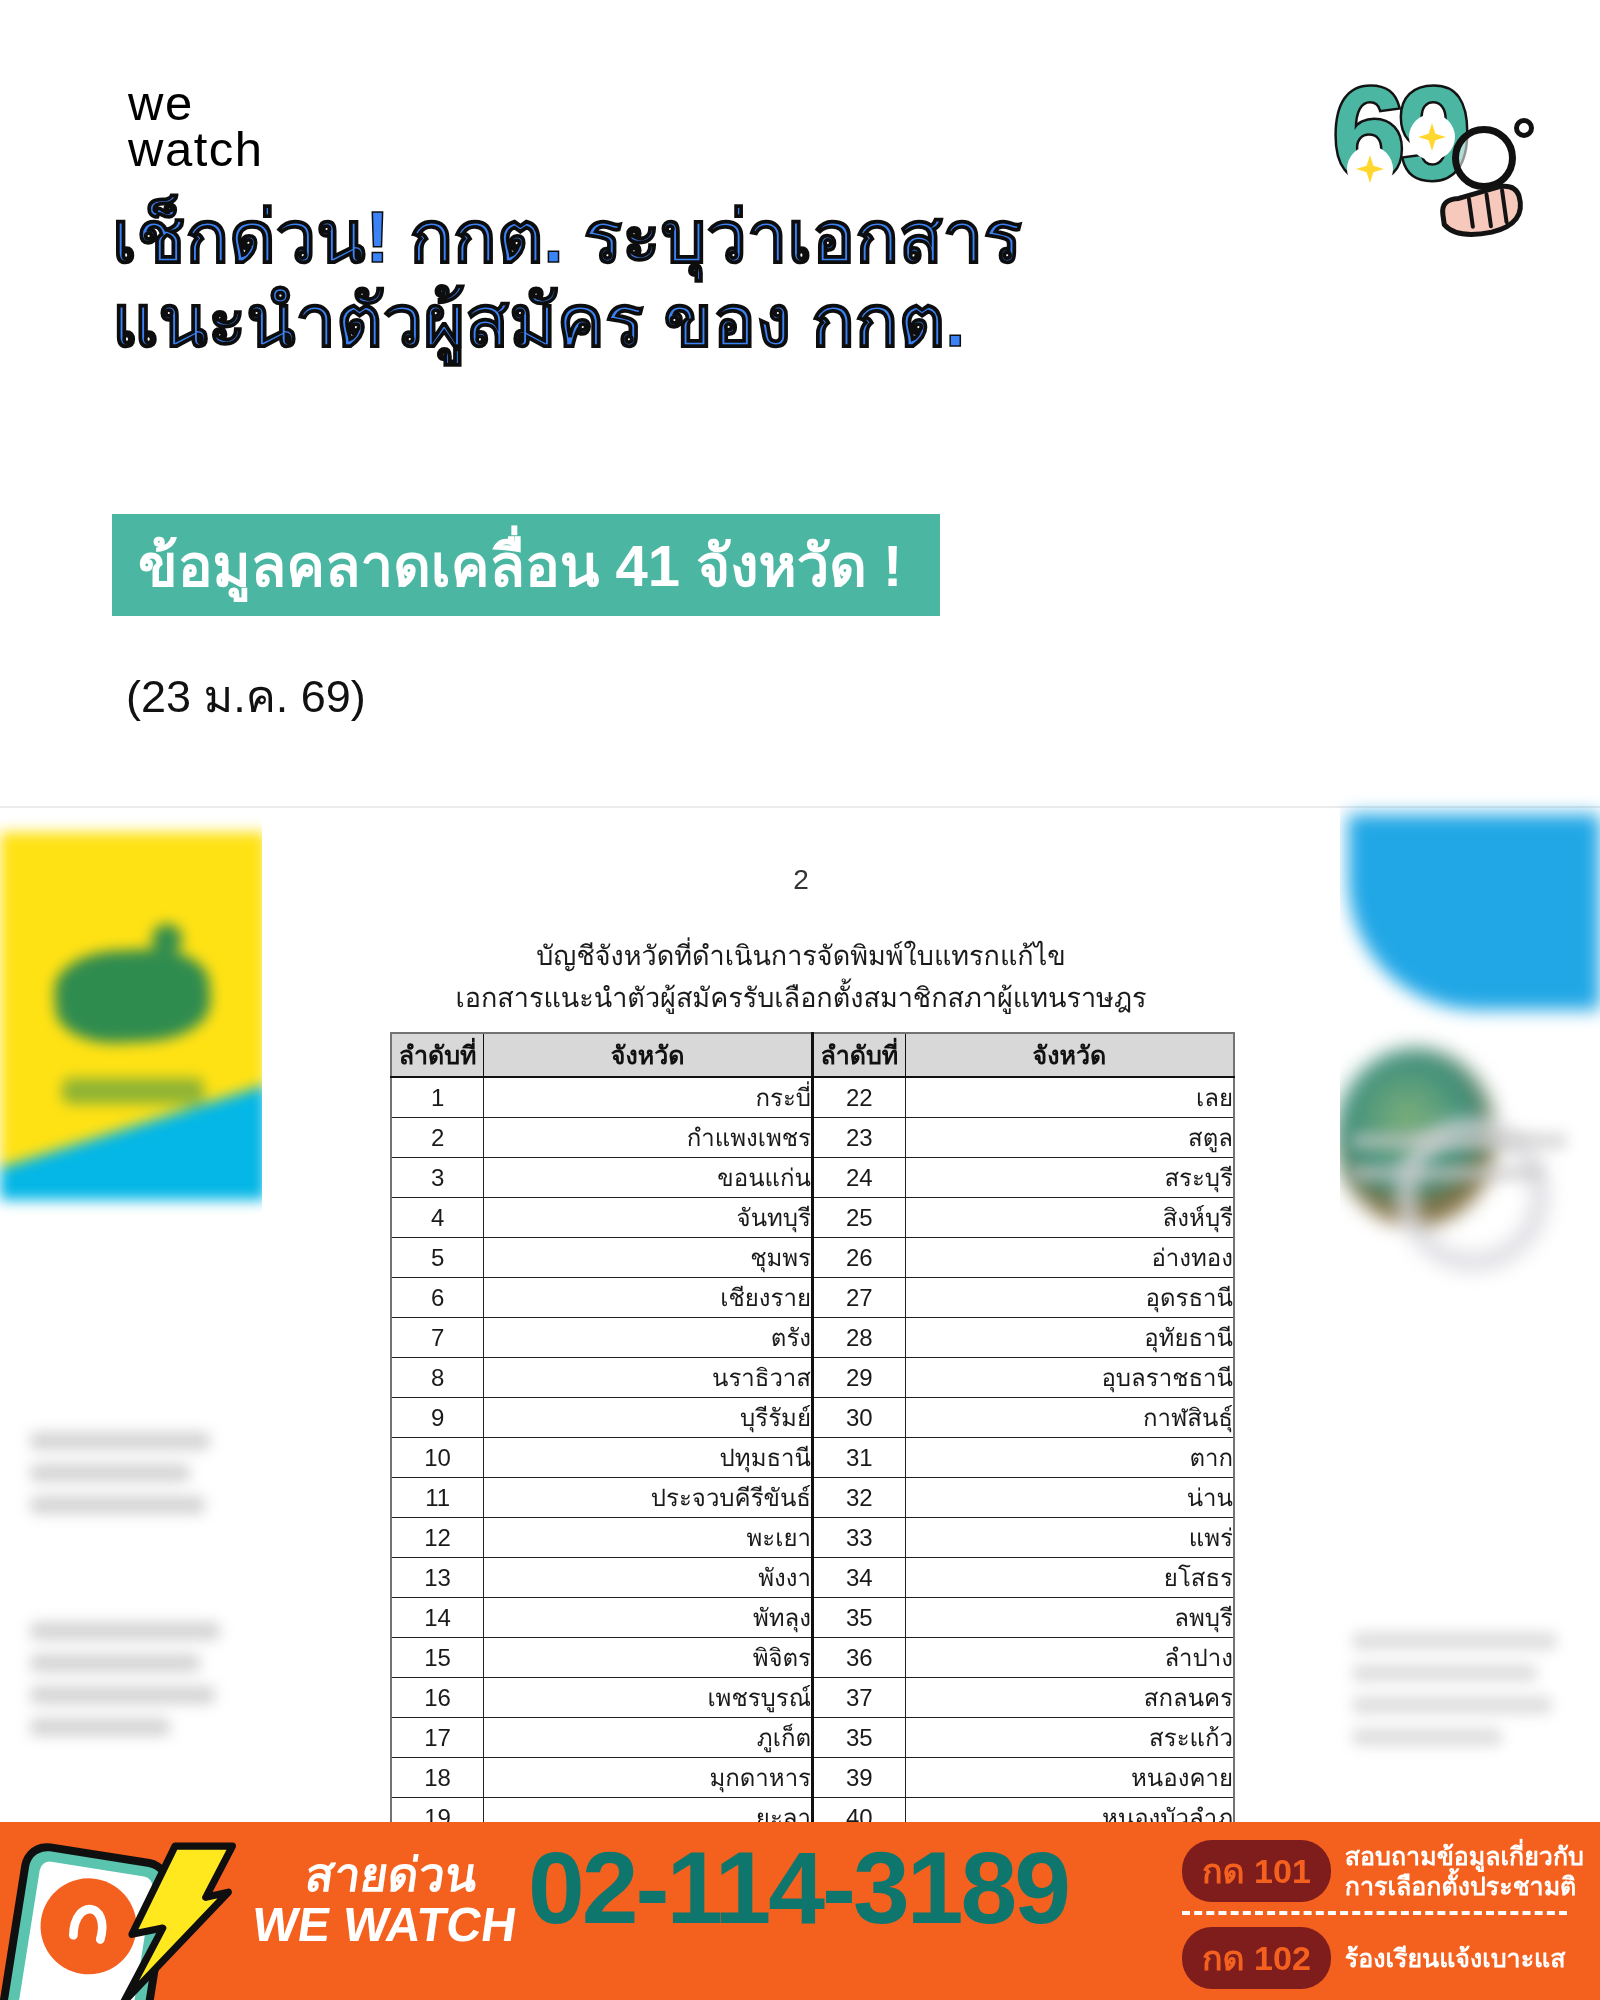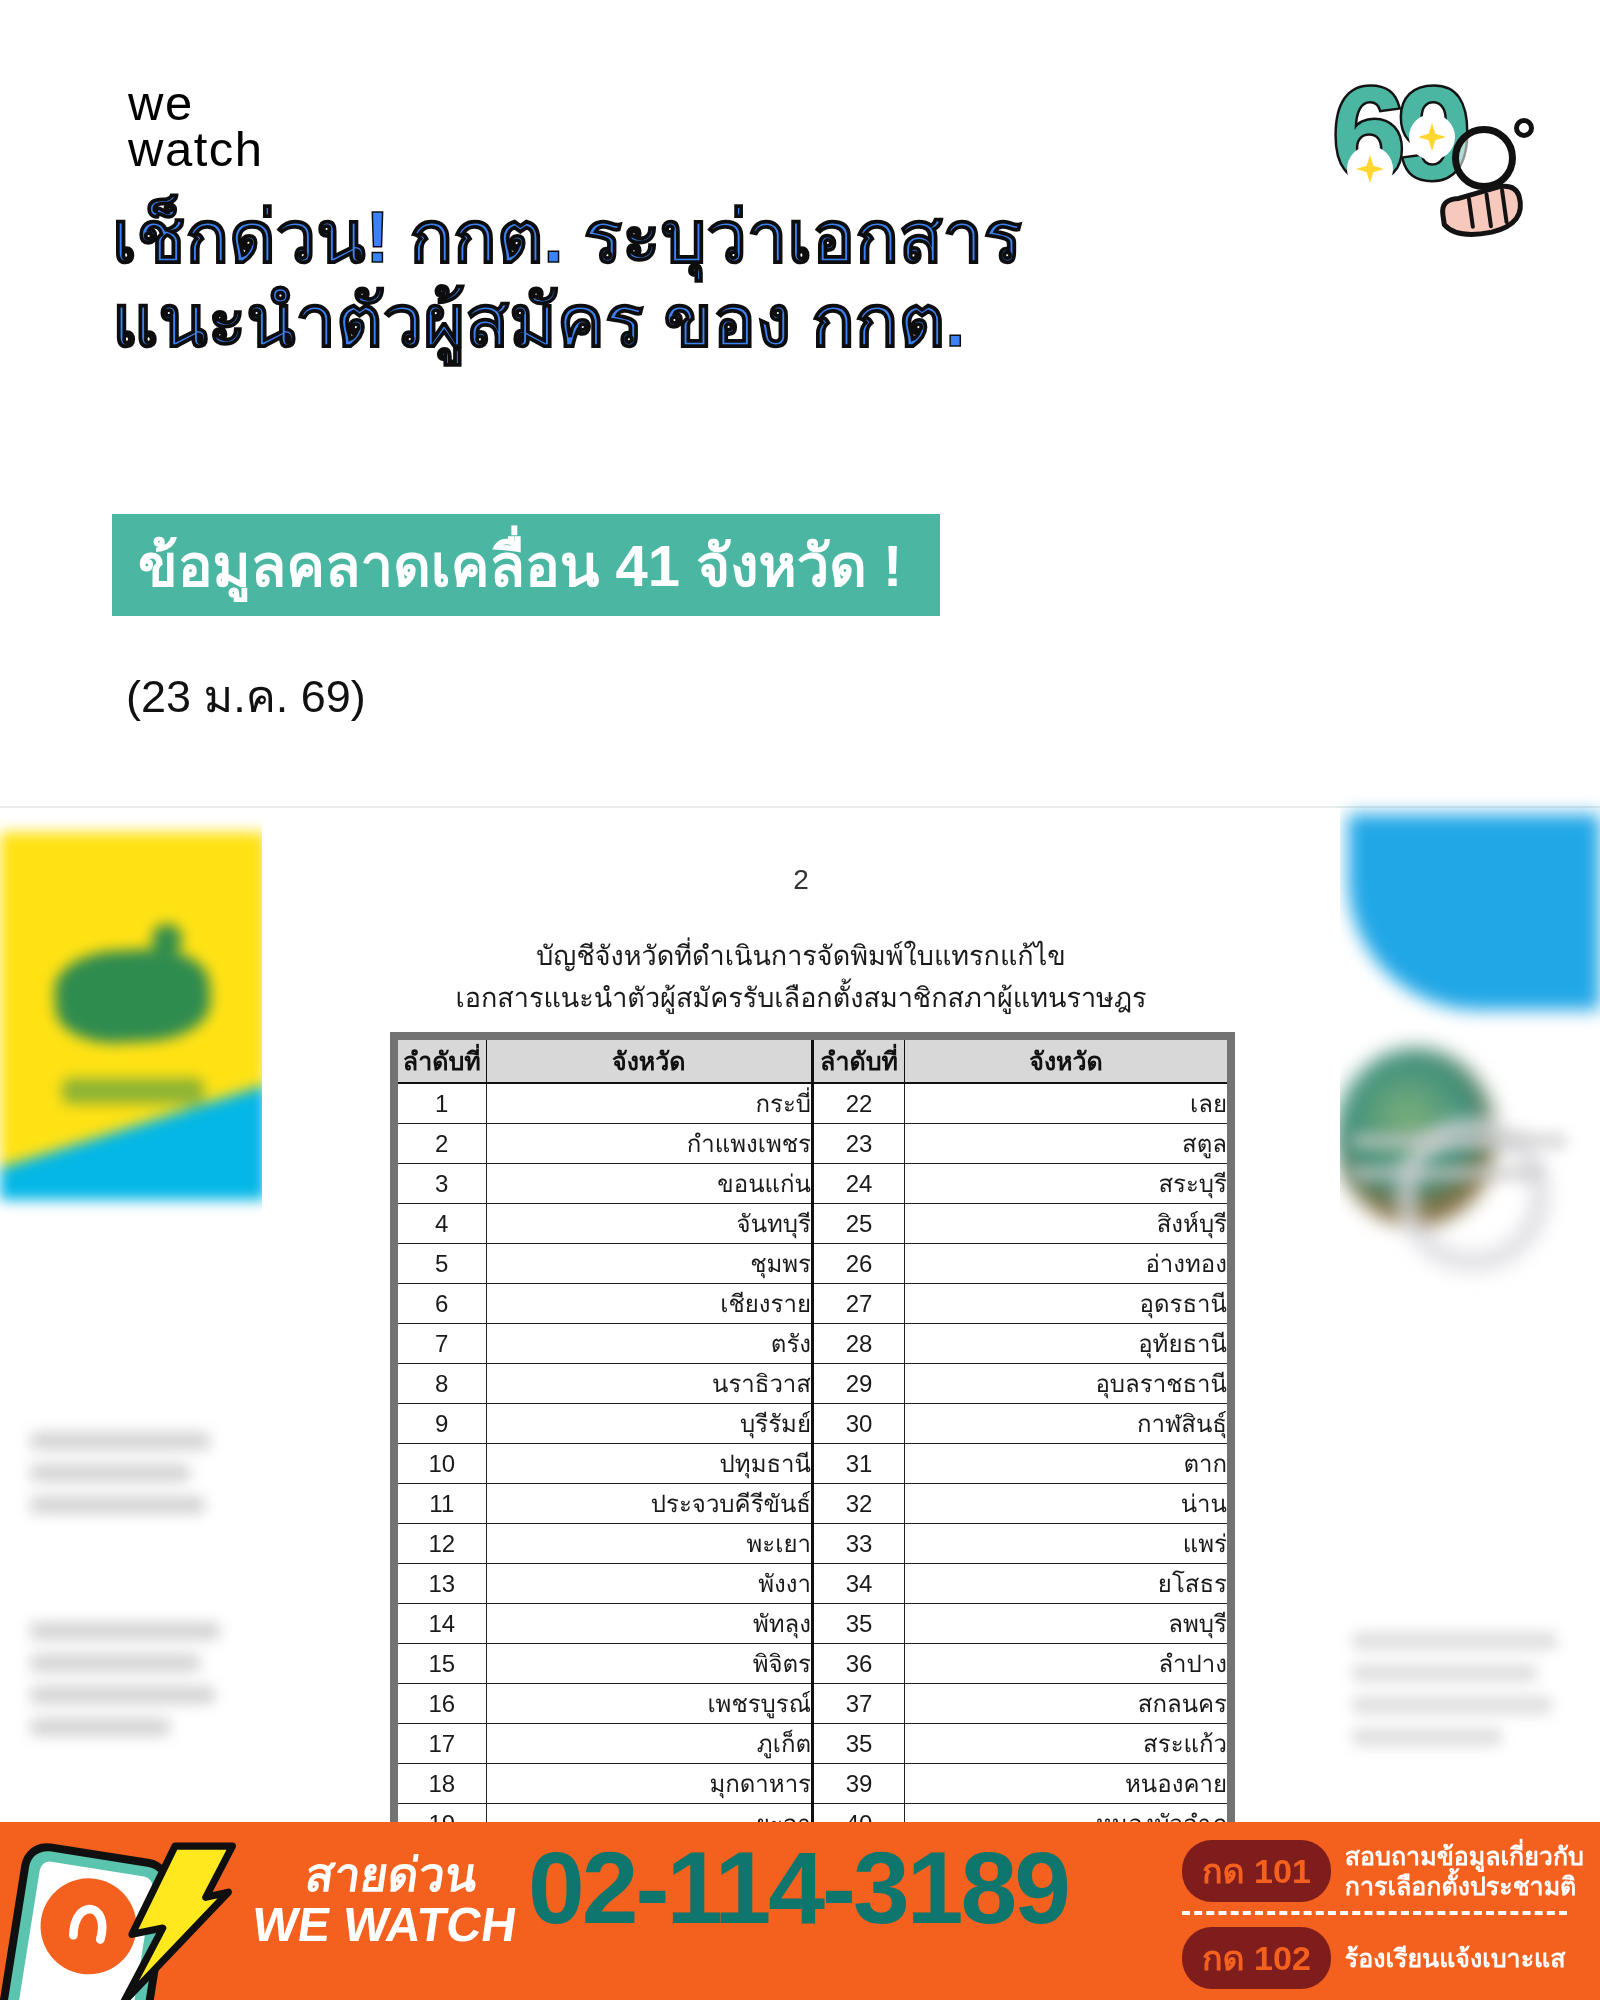--- a/index.html
+++ b/index.html
@@ -51,21 +51,21 @@
   .seal{position:absolute;left:0;top:0;width:160px;height:178px;border-radius:50%;
         background:radial-gradient(circle at 45% 40%,#7FB07A 0%,#3E8F7C 45%,#8A6B3A 70%,#4E8B78 100%);}
   .sealring{position:absolute;left:62px;top:72px;width:150px;height:150px;border-radius:50%;border:16px solid #d9d9df;}
 
   .docpage{position:absolute;left:262px;top:0;width:1078px;height:1016px;background:#fff;}
   .pagenum{position:absolute;left:0;right:0;top:56px;text-align:center;color:#333;font-size:28px;}
   .doctitle{position:absolute;left:0;right:0;text-align:center;color:#1b1b1b;font-size:27px;font-weight:500;white-space:nowrap;}
   .t1{top:126px;} .t2{top:168px;}
 
   table.prov{position:absolute;left:128px;top:224px;width:845px;border-collapse:collapse;table-layout:fixed;
-             border:8px solid #737373;}
+             border:2px solid #737373;}
   table.prov th{background:#D8D8D8;border:1px solid #111;border-bottom:2px solid #111;height:42px;
                 font-size:25px;font-weight:700;color:#111;}
   table.prov td{border:1px solid #222;height:39px;font-size:24px;color:#1a1a1a;padding:0;}
   table.prov td.num{text-align:center;width:10.5%;}
   table.prov td.prov,table.prov th.w{width:39%;text-align:center;}
   table.prov td.prov{padding-left:14px;text-align:right;}
   table.prov th:nth-child(3),table.prov td:nth-child(3){border-left:3px solid #111;}
 
   
   .footer{position:absolute;left:0;top:1822px;width:1600px;height:178px;background:#F4611E;}

